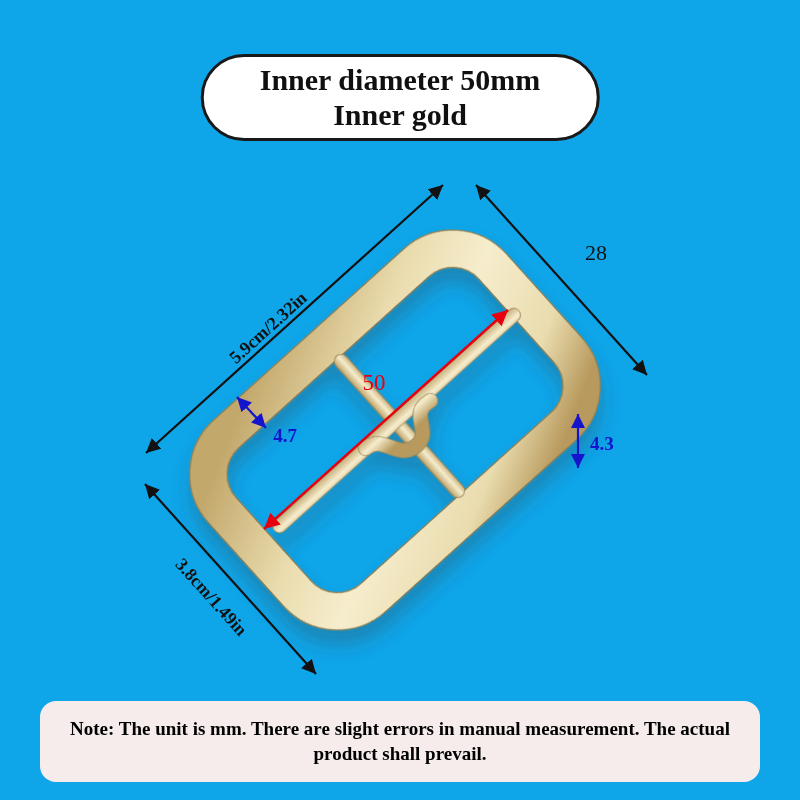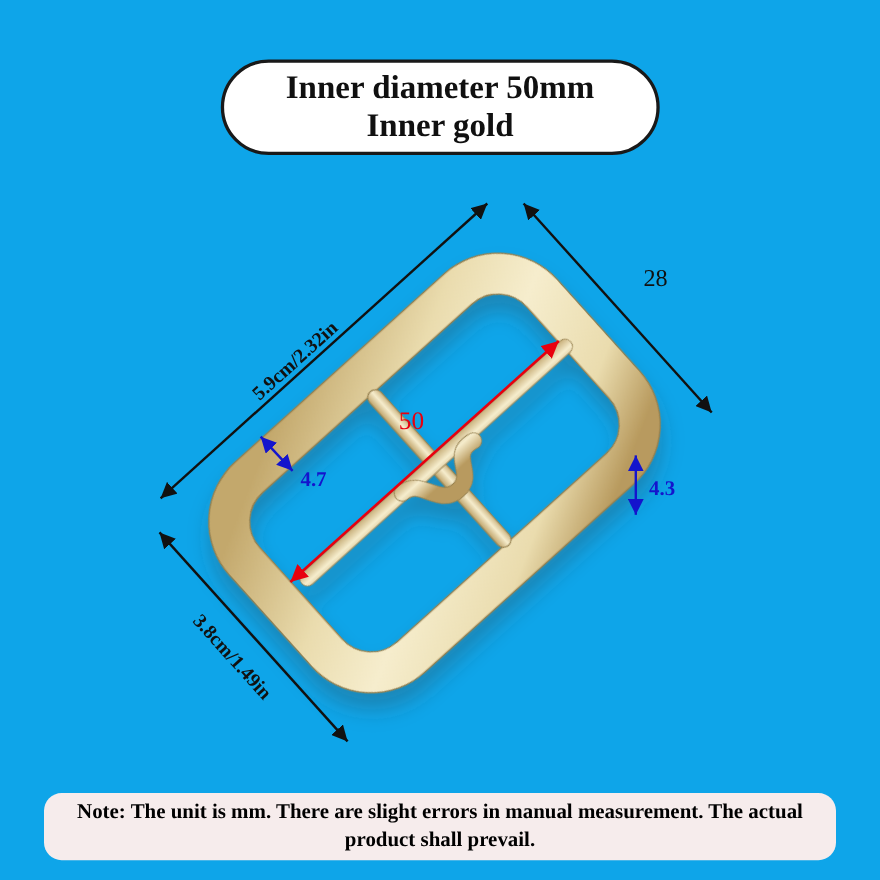--- a/index.html
+++ b/index.html
@@ -29,21 +29,21 @@
   .scene{
     position:absolute;
     left:0;top:0;
     z-index:1;
   }
   .note{
     position:absolute;
     left:40px;right:40px;bottom:18px;
     background:#f6ecec;
     border-radius:16px;
-    padding:5px 30px;
+    padding:15px 30px;
     text-align:center;
     font-weight:bold;
     font-size:19px;
     line-height:1.35;
     color:#000000;
     z-index:3;
   }
   text.dim{font-family:"Liberation Serif", serif;}
 </style>
 </head>

